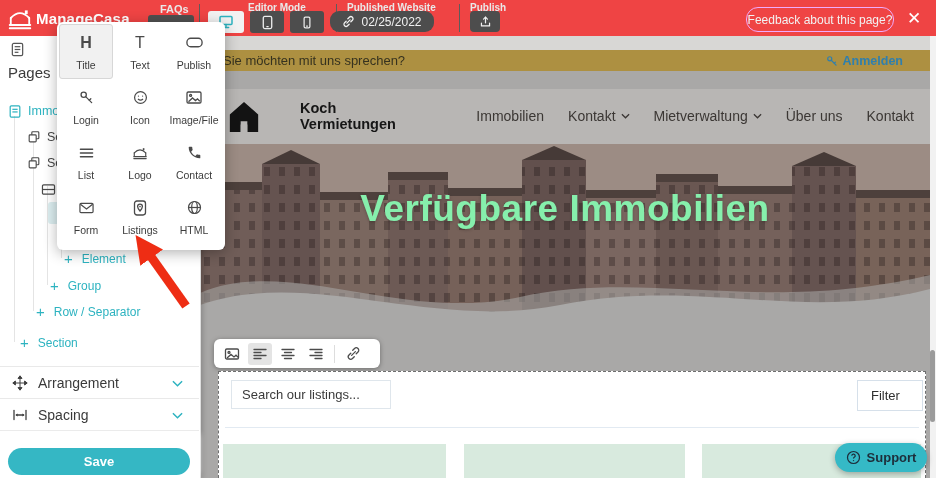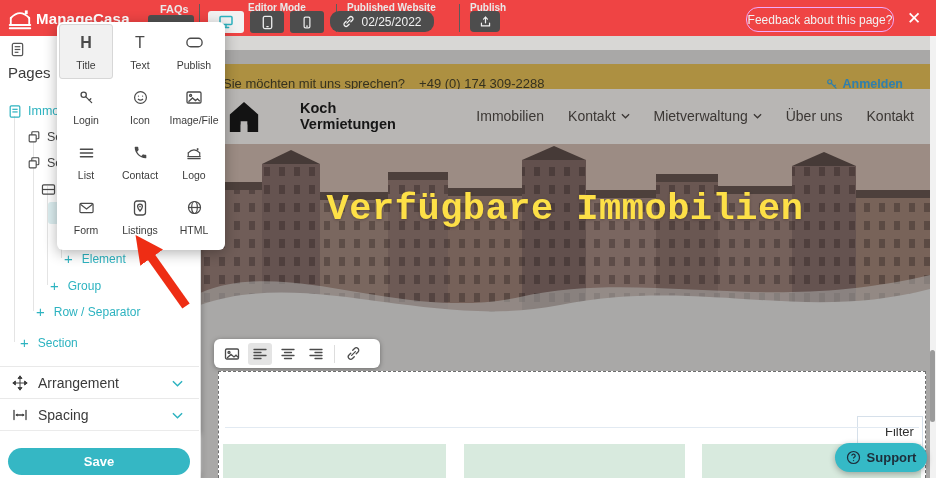--- a/index.html
+++ b/index.html
@@ -49,45 +49,45 @@
   .menu-cell.selected{background:#f1f1f1;border:1px solid #d7d7d7;border-radius:3px;}
   .cell-glyph{height:20px;display:flex;align-items:center;justify-content:center;
               font-size:16px;font-weight:400;}
   .cell-label{font-size:10.5px;color:#3c3c3c;}
 
   .arrow-layer{left:118px;top:228px;width:86px;height:84px;z-index:60;pointer-events:none;}
 
   
   .canvas{left:200px;top:36px;width:730px;height:442px;background:#a9a8a7;z-index:1;}
   .topstrip{left:0;top:0;width:730px;height:14px;background:#d8d7d5;}
-  .goldbar{left:0;top:28px;width:730px;height:39px;background:#ad9041;
+  .goldbar{left:0;top:14px;width:730px;height:21px;background:#ad9041;
            display:flex;align-items:center;}
   .gold-text{font-size:13px;color:#36321f;}
   .anmelden{color:#2f7fae;font-size:12.5px;font-weight:700;display:flex;align-items:center;gap:5px;}
   .navbar{left:0;top:53px;width:730px;height:55px;background:#b8b6b4;}
   .brand-text{font-size:14.5px;line-height:16px;font-weight:800;color:#161616;}
   .nav-items{display:flex;gap:24px;align-items:center;font-size:14px;color:#3b3734;}
   .nav-item{display:flex;align-items:center;gap:5px;}
   .hero{left:0;top:108px;width:730px;height:196px;overflow:hidden;background:#6e5c57;}
   .hero-title{left:0;top:44px;width:730px;text-align:center;font-size:37px;font-weight:800;
-              color:#fde047;letter-spacing:.5px;text-shadow:0 1px 3px rgba(40,30,30,.35);font-family:Liberation Mono, monospace;}
+              color:#86efac;letter-spacing:.5px;text-shadow:0 1px 3px rgba(40,30,30,.35);}
 
   
   .mini-toolbar{left:14px;top:303px;width:154px;height:29px;background:#fff;border-radius:6px;
                 box-shadow:0 1px 5px rgba(0,0,0,.35);display:flex;align-items:center;padding:0 6px;gap:4px;}
   .tool-cell{width:24px;height:22px;border-radius:3px;display:flex;align-items:center;justify-content:center;color:#4b4b4b;}
   .tool-cell.selected{background:#e4e4e4;}
   .tool-sep{width:1px;height:18px;background:#ddd;margin:0 2px;}
   .content-area{left:18px;top:335px;width:706px;height:110px;background:#fff;
                 border:1px dashed #6f6f6f;}
   .search-input{position:absolute;left:12px;top:8px;width:160px;height:29px;border:1px solid #dfe6ec;
                 font-family:"Liberation Sans",sans-serif;font-size:13px;color:#333;padding:0 10px;box-sizing:border-box;}
   .search-input::placeholder{color:#3a3a3a;opacity:1;}
   .filter-box{left:638px;top:8px;width:66px;height:31px;border:1px solid #d6e0ea;
-              font-size:13px;color:#2f2f2f;display:flex;align-items:center;padding-left:27px;box-sizing:border-box;margin-top:36px;}
+              font-size:13px;color:#2f2f2f;display:flex;align-items:center;padding-left:13px;box-sizing:border-box;}
   .content-line{left:6px;top:55px;width:694px;height:1px;background:#e2eaf2;}
   .mint{top:72px;height:60px;background:#d8eade;}
 
   .support-btn{left:835px;top:443px;width:92px;height:29px;border-radius:15px;background:#35b9c6;
                box-shadow:0 2px 6px rgba(0,0,0,.3);display:flex;align-items:center;justify-content:center;
                gap:6px;color:#1d2d3a;font-size:13px;font-weight:700;z-index:30;}
   .right-strip{left:930px;top:36px;width:6px;height:442px;background:#f2f2f2;z-index:2;}
   .scroll-thumb{left:930px;top:350px;width:5px;height:72px;background:#9b9b9b;border-radius:3px;z-index:3;}
 </style>
 </head>
@@ -169,21 +169,20 @@
 
     <span class="abs feedback" style="left:746px;top:7px;width:146px;height:23px;">Feedback about this page?</span>
     <span class="abs close-x" style="left:907px;top:8px;">✕</span>
   </div>
 
   <div class="abs canvas">
     <div class="abs topstrip"></div>
 
     <div class="abs goldbar">
       <span class="gold-text" style="margin-left:23px;">Sie möchten mit uns sprechen?</span>
-      <span class="gold-text" style="margin-left:14px;">+49 (0) 174 309-2288</span>
       <span class="anmelden" style="position:absolute;right:27px;justify-content:flex-end;">
         <span>
           <svg width="12" height="12" viewBox="0 0 16 16" fill="none" stroke="#2f7fae" stroke-width="1.6" stroke-linecap="round">
             <circle cx="5" cy="5" r="2.7"></circle>
               <line x1="7" y1="7" x2="13.4" y2="13.4"></line>
               <line x1="11" y1="11" x2="12.6" y2="9.4"></line>
           </svg>
         </span>
         <span>Anmelden</span>
       </span>
@@ -327,20 +326,21 @@
           <svg width="15" height="15" viewBox="0 0 16 16" fill="none" stroke="#4b4b4b" stroke-width="1.4" stroke-linecap="round">
             <path d="M7.2 4.6 l1.9-1.9 a2.6 2.6 0 0 1 3.7 3.7 l-1.9 1.9"></path>
             <path d="M8.8 11.4 l-1.9 1.9 a2.6 2.6 0 0 1 -3.7-3.7 l1.9-1.9"></path>
             <line x1="6" y1="10" x2="10" y2="6"></line>
           </svg>
         </span>
       </span>
     </div>
 
     <div class="abs content-area">
+      <input class="search-input" type="text" placeholder="Search our listings..." style="">
       <span class="abs filter-box">
         <span>Filter</span>
       </span>
       <span class="abs content-line"></span>
       <span class="abs mint" style="left:4px;width:223px;"></span>
       <span class="abs mint" style="left:245px;width:221px;"></span>
       <span class="abs mint" style="left:483px;width:219px;"></span>
     </div>
   </div>
 
@@ -526,38 +526,38 @@
           <svg width="15" height="12" viewBox="0 0 16 12" stroke="#4a4a4a" stroke-width="1.5" stroke-linecap="round">
             <line x1="1.5" y1="2" x2="14.5" y2="2"></line>
               <line x1="1.5" y1="6" x2="14.5" y2="6"></line>
               <line x1="1.5" y1="10" x2="14.5" y2="10"></line>
           </svg>
         </span>
         <span class="cell-label">List</span>
       </div>
       <div class="menu-cell">
         <span class="cell-glyph">
-          <svg width="15" height="15" viewBox="0 0 16 16" fill="#4a4a4a">
-            <path d="M4.4 7.2c1 2 2.6 3.6 4.5 4.5l1.5-1.5c.2-.2.5-.25.7-.17.8.26 1.6.4 2.4.4.38 0 .7.3.7.7v2.4c0 .38-.3.7-.7.7C7.2 14.2 1.8 8.8 1.8 2.5c0-.4.3-.7.7-.7h2.4c.4 0 .7.3.7.7 0 .85.14 1.65.4 2.4.08.25.02.53-.17.7L4.4 7.2z"></path>
-          </svg>
-        </span>
-        <span class="cell-label">Contact</span>
-      </div>
-      <div class="menu-cell">
-        <span class="cell-glyph">
           <svg width="16" height="15" viewBox="0 0 18 17" fill="none" stroke="#4a4a4a" stroke-width="1.3" stroke-linecap="round">
             <path d="M2.5 9 Q9 2 15.5 9"></path>
               <path d="M2.5 9 v3.5"></path>
               <path d="M15.5 9 v3.5"></path>
             <rect x="12.2" y="3.6" width="1.8" height="2.4" fill="#4a4a4a" stroke="none"></rect>
             <line x1="2" y1="13.2" x2="16" y2="13.2"></line>
               <line x1="2" y1="15.4" x2="16" y2="15.4"></line>
           </svg>
         </span>
         <span class="cell-label">Logo</span>
+      </div>
+      <div class="menu-cell">
+        <span class="cell-glyph">
+          <svg width="15" height="15" viewBox="0 0 16 16" fill="#4a4a4a">
+            <path d="M4.4 7.2c1 2 2.6 3.6 4.5 4.5l1.5-1.5c.2-.2.5-.25.7-.17.8.26 1.6.4 2.4.4.38 0 .7.3.7.7v2.4c0 .38-.3.7-.7.7C7.2 14.2 1.8 8.8 1.8 2.5c0-.4.3-.7.7-.7h2.4c.4 0 .7.3.7.7 0 .85.14 1.65.4 2.4.08.25.02.53-.17.7L4.4 7.2z"></path>
+          </svg>
+        </span>
+        <span class="cell-label">Contact</span>
       </div>
 
       <div class="menu-cell">
         <span class="cell-glyph">
           <svg width="15" height="12" viewBox="0 0 16 12" fill="none" stroke="#4a4a4a" stroke-width="1.3">
             <rect x="1" y="1" width="14" height="10" rx="1.2"></rect>
               <path d="M1.5 2 L8 7 L14.5 2"></path>
           </svg>
         </span>
         <span class="cell-label">Form</span>

